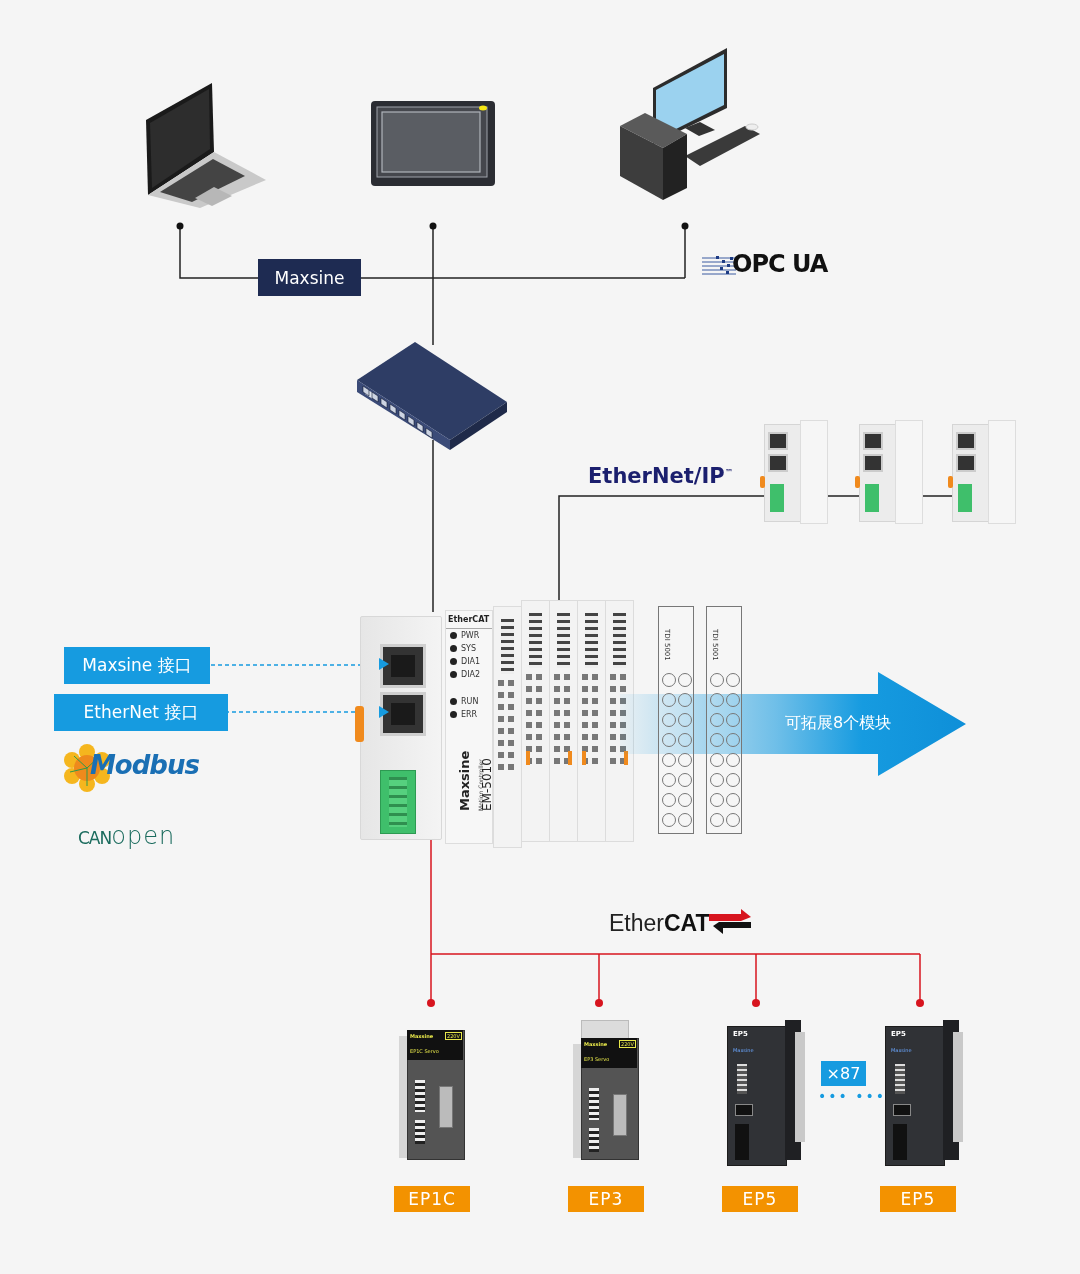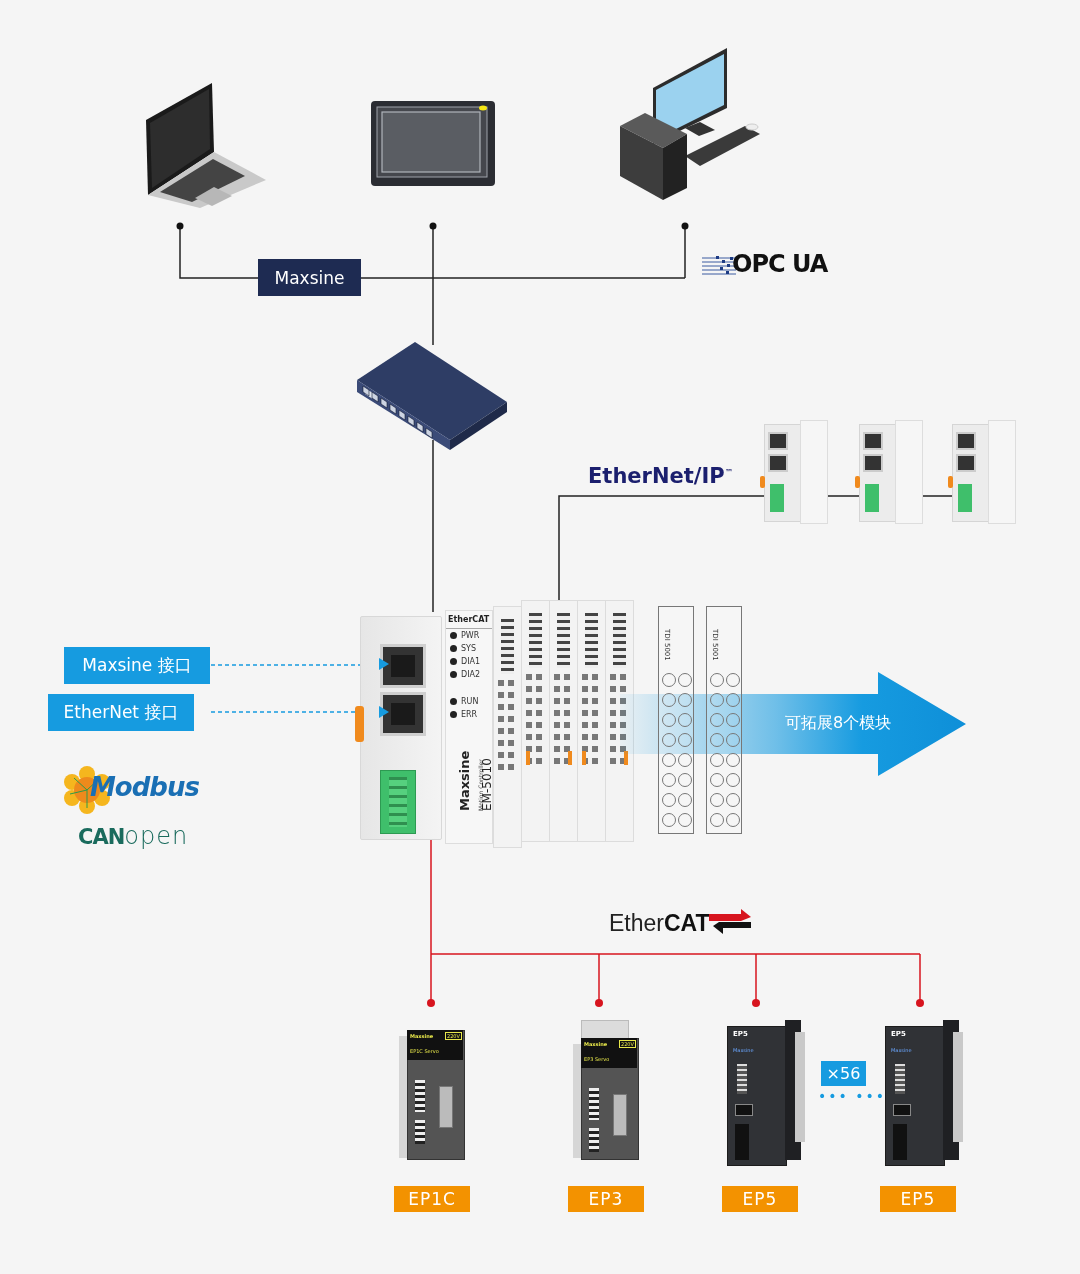--- a/index.html
+++ b/index.html
@@ -148,25 +148,25 @@
       <div style="position:absolute;left:8px;top:14px;width:16px;height:14px;background:#333;border:2px solid #ccc"></div>
       <div style="position:absolute;left:8px;top:36px;width:16px;height:14px;background:#333;border:2px solid #ccc"></div>
       <div style="position:absolute;left:10px;top:66px;width:14px;height:28px;background:#3fbf6b"></div>
       <div style="position:absolute;left:0;top:58px;width:5px;height:12px;background:#f08a1d;border-radius:2px"></div>
     </div>
   </div>
 
 <div class="label-blue" style="left:64px;top:647px;width:146px;height:37px">
     <span>Maxsine 接口</span>
   </div>
-<div class="label-blue" style="left:48px;top:694px;width:146px;height:37px">
+<div class="label-blue" style="left:54px;top:694px;width:174px;height:37px">
     <span>EtherNet 接口</span>
   </div>
 
-<div class="abs" style="left:62px;top:764px;width:150px;height:50px">
+<div class="abs" style="left:62px;top:742px;width:150px;height:50px">
   <svg style="position:absolute;left:0;top:0" width="50" height="50" viewBox="0 0 50 50">
     <g fill="#f5b61e">
         <circle cx="25" cy="10" r="8"></circle>
         <circle cx="40" cy="18" r="8"></circle>
         <circle cx="40" cy="34" r="8"></circle>
         <circle cx="25" cy="42" r="8"></circle>
         <circle cx="10" cy="34" r="8"></circle>
         <circle cx="10" cy="18" r="8"></circle>
       </g>
     <circle cx="25" cy="26" r="13" fill="#ee8a1c"></circle>
@@ -174,21 +174,21 @@
         <line x1="25" y1="26" x2="12" y2="14"></line>
         <line x1="25" y1="26" x2="38" y2="14"></line>
         <line x1="25" y1="26" x2="25" y2="44"></line>
         <line x1="25" y1="26" x2="8" y2="30"></line>
       </g>
   </svg>
   <span class="logo-text" style="left:28px;top:8px;font-style:italic;font-weight:bold;font-size:26px;color:#1a6fb4;font-family:'DejaVu Sans',sans-serif;letter-spacing:-1px">Modbus</span>
 </div>
 
 <div class="abs" style="left:78px;top:822px;white-space:nowrap;color:#1a6b5d">
-  <span style="font-weight:bold;font-size:21px;font-family:'DejaVu Sans',sans-serif;letter-spacing:-1px">CAN</span><span style="font-size:24px;font-family:'DejaVu Sans',sans-serif;font-weight:300;letter-spacing:1px">open</span>
+  <span style="font-weight:normal;font-size:17px;font-family:'DejaVu Sans',sans-serif;letter-spacing:-1px">CAN</span><span style="font-size:24px;font-family:'DejaVu Sans',sans-serif;font-weight:300;letter-spacing:1px">open</span>
 </div>
 
 <div class="abs" style="left:355px;top:598px;width:270px;height:250px">
 
   <div class="abs" style="left:5px;top:18px;width:80px;height:222px;background:linear-gradient(90deg,#e6e6e6,#f4f4f4);border:1px solid #d8d8d8;border-radius:2px"></div>
 
   <div class="abs" style="left:25px;top:46px;width:40px;height:38px;background:#333;border:3px solid #cfcfcf">
       <div style="position:absolute;left:8px;top:8px;width:24px;height:22px;background:#1a1a1a"></div>
     </div>
   <div class="abs" style="left:25px;top:94px;width:40px;height:38px;background:#333;border:3px solid #cfcfcf">
@@ -561,21 +561,21 @@
       <div style="position:absolute;left:68px;top:12px;width:10px;height:110px;background:#c9c9c9"></div>
       <div style="position:absolute;left:6px;top:10px;font-size:7px;color:#fff;font-weight:bold">EP5</div>
       <div style="position:absolute;left:6px;top:27px;font-size:5px;color:#6aa6ff">Maxsine</div>
       <div style="position:absolute;left:10px;top:44px;width:10px;height:30px;background:repeating-linear-gradient(180deg,#ddd 0 2px,#555 2px 5px)"></div>
       <div style="position:absolute;left:8px;top:84px;width:16px;height:10px;background:#111;border:1px solid #888"></div>
       <div style="position:absolute;left:8px;top:104px;width:14px;height:36px;background:#111"></div>
     </div>
   </div>
 
 <div class="label-blue" style="left:821px;top:1061px;width:45px;height:25px;font-size:16px">
-    <span>×56</span>
+    <span>×87</span>
   </div>
 <div class="abs" style="left:818px;top:1088px;color:#169be0;font-size:14px;letter-spacing:2px;white-space:nowrap">••• •••</div>
 
 <div class="label-orange" style="left: 394px; top: 1186px; width: 76px; height: 26px;">
     <span>EP1C</span>
   </div>
 <div class="label-orange" style="left: 568px; top: 1186px; width: 76px; height: 26px;">
     <span>EP3</span>
   </div>
 <div class="label-orange" style="left: 722px; top: 1186px; width: 76px; height: 26px;">

